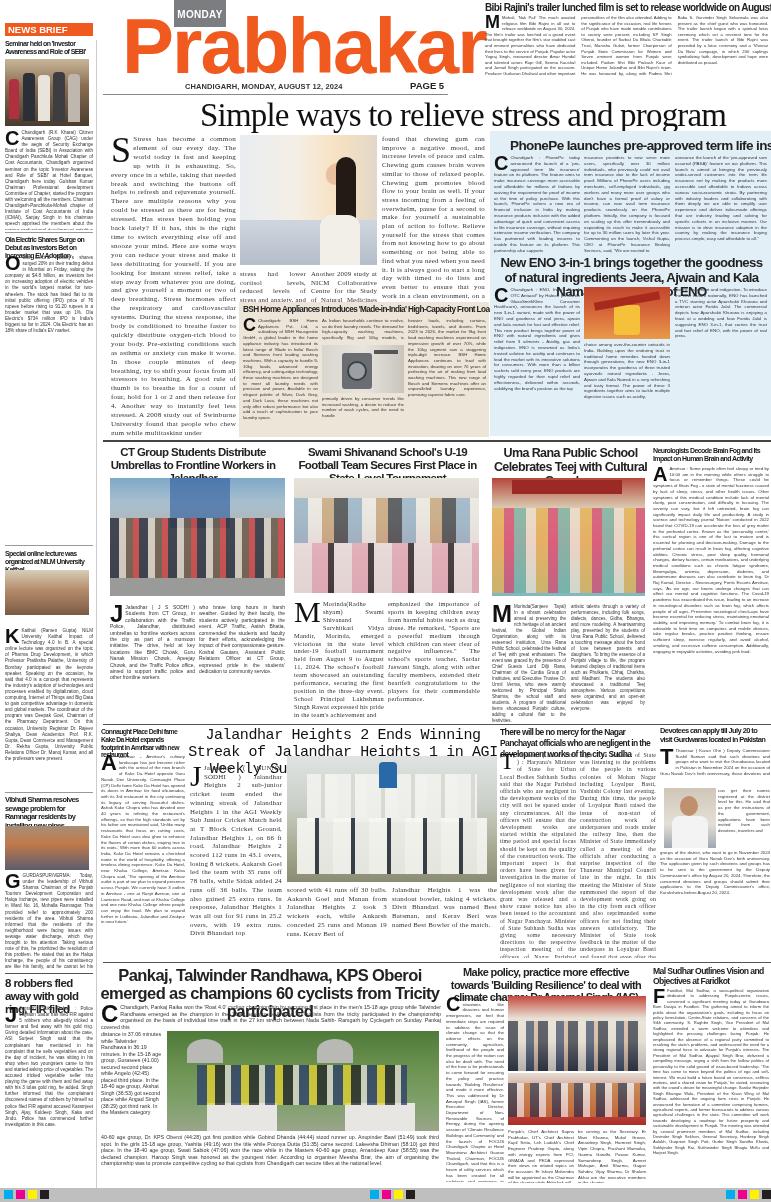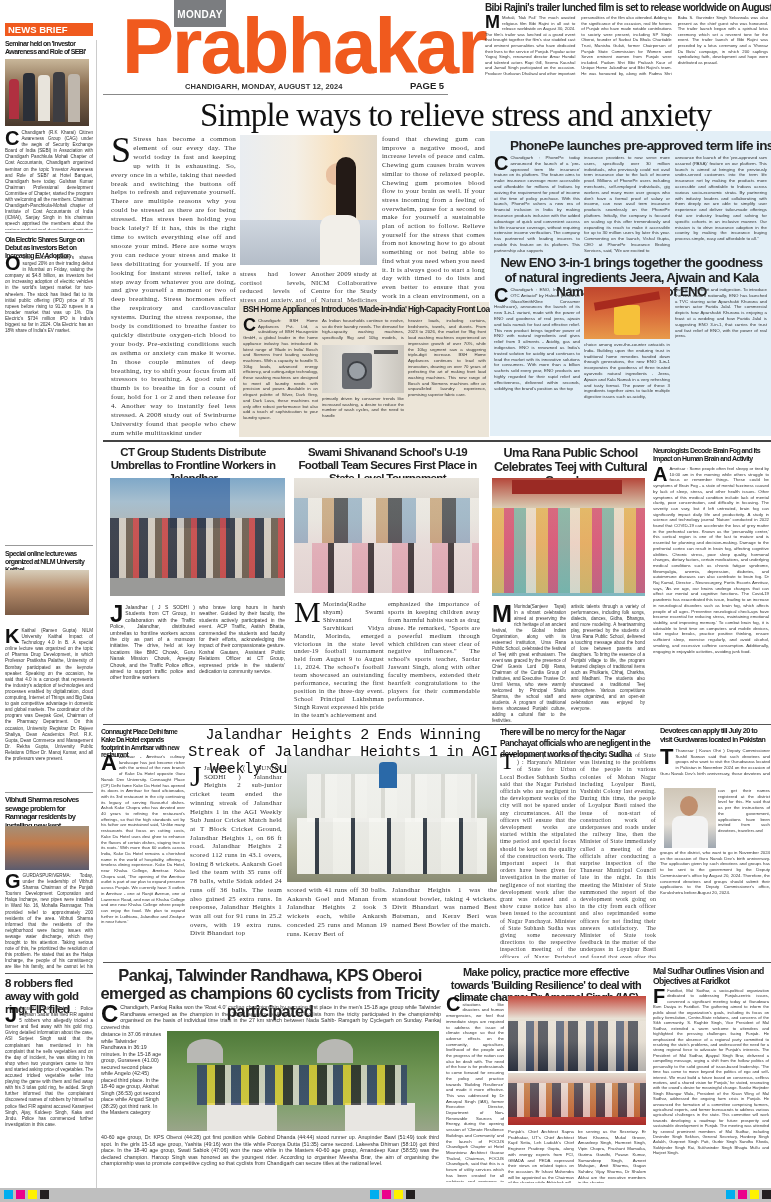--- a/index.html
+++ b/index.html
@@ -42,21 +42,21 @@
 <div class="abs body-sm" style="left:5px;top:255px;width:88px;height:300px;overflow:hidden;">
   <span class="dropcap" style="font-size:20px;">O</span><span>Ola Electric Mobility's shares surged 20% on their trading debut in Mumbai on Friday, valuing the company at $4.8 billion, as investors bet on increasing adoption of electric vehicles in the world's largest market for two-wheelers. The stock has listed flat to its initial public offering (IPO) price of 76 rupees before rising to 91.20 rupees in a broader market that was up 1%. Ola Electric's $734 million IPO is India's biggest so far in 2024. Ola Electric has an 18% share of India's EV market.</span>
 </div>
 <div class="abs hr-thin" style="left:5px;top:545px;width:88px;"></div>
 <div class="abs cond" style="left:5px;top:550px;width:88px;font-size:7px;line-height:8px;">Special online lecture was organized at NILM University Kaithal</div>
 <div class="abs photo" style="left:5px;top:570px;width:84px;height:45px;background:linear-gradient(180deg,#d7cdb9 0%,#b48b6a 45%,#7a5a44 100%);"></div>
 <div class="abs body-sm" style="left:5px;top:628px;width:88px;height:168px;overflow:hidden;">
   <span class="dropcap" style="font-size:20px;">K</span><span>Kaithal (Ramen Gupta) NILM University Kaithal Impact of Technology 4.0 In B. A special online lecture was organized on the topic of Pharma Drug Development, in which Professor Pratiksha Palathe, University of Bombay participated as the keynote speaker. Speaking on the occasion, he said that 4.0 is a concept that represents the industry's adoption of technologies and processes enabled by digitalization, cloud computing, Internet of Things and Big Data to gain competitive advantage in domestic and global markets. The coordinator of the program was Deepak Goel, Chairman of the Pharmacy Department. On this occasion, University Registrar Dr. Rajeev Shaliya, Dean Academics Prof. R.K. Gupta, Dean Commerce and Management Dr. Rekha Gupta, University Public Relations Officer Dr. Manoj Kumar, and all the professors were present.</span>
 </div>
 <div class="abs hr-thin" style="left:5px;top:792px;width:88px;"></div>
-<div class="abs cond" style="left:5px;top:796px;width:88px;font-size:7.5px;line-height:8.5px;">Vibhuti Sharma resolves sewage problem for Ramnagar residents by installing new kept</div>
+<div class="abs cond" style="left:5px;top:796px;width:88px;font-size:7.5px;line-height:8.5px;">Vibhuti Sharma resolves sewage problem for Ramnagar residents by installing new pipes</div>
 <div class="abs photo" style="left:5px;top:826px;width:84px;height:44px;background:linear-gradient(180deg,#a58f77 0%,#c27a4a 40%,#5c5c6e 100%);"></div>
 <div class="abs body-sm" style="left:5px;top:873px;width:88px;height:98px;overflow:hidden;">
   <span class="dropcap" style="font-size:20px;">G</span><span>GURDASPUR/VERMA: Today, under the leadership of Vibhuti Sharma Chairman of the Punjab Tourism Development Corporation and Halqa Incharge, new pipes were installed in Ward No. 16, Mohalla Ramnagar. This provided relief to approximately 200 residents of the area. Vibhuti Sharma informed that the residents of the neighborhood were facing issues with sewage water discharge, which they brought to his attention. Taking serious note of this, he prioritized the resolution of this problem. He stated that as the Halqa Incharge, the people of his constituency are like his family, and he cannot let his family face any kind of difficulty.</span>
 </div>
 <div class="abs rule" style="left:5px;top:973px;width:88px;height:1px;"></div>
 <div class="abs cond" style="left:5px;top:977px;width:90px;font-size:11.5px;line-height:13px;">8 robbers fled away with gold ring, FIR filed</div>
 <div class="abs body-sm" style="left:5px;top:1006px;width:88px;height:176px;overflow:hidden;">
   <span class="dropcap" style="font-size:22px;">J</span><span>Jagraon (Sukh Rohal) : Police Jagraon Sadar has filed FIR against 5 robbers who allegedly tricked a farmer and fled away with his gold ring. Giving detailed information about the case, ASI Surjeet Singh said that the complainant has mentioned in his complaint that he sells vegetables and on the day of incident, he was sitting in his shop when two youngsters came to him and started asking price of vegetables. The accused tricked vegetable seller into playing the game with them and fled away with his 3 tolas gold ring, he added. Singh further informed that the complainant discovered names of robbers by himself so police filed FIR against accused Karamjeet Singh, Ajay, Kuldeep Singh, Kaka and Jindu. Police has commenced further investigation in this case.</span>
 </div>
 
@@ -66,21 +66,21 @@
 <div class="abs" id="business">Prabhakar</div>
 <div class="abs" id="dateline">CHANDIGARH, MONDAY, AUGUST 12, 2024</div>
 <div class="abs" id="pagenum">PAGE 5</div>
 <div class="abs head-bar" style="left:103px;top:94px;width:345px;"></div>
 
 <div class="abs cond" style="left:485px;top:2px;width:285px;font-size:10px;line-height:11px;white-space:nowrap;">Bibi Rajini's trailer lunched film is set to release worldwide on August 30</div>
 <div class="abs body-sm" style="left:485px;top:15px;width:283px;height:82px;overflow:hidden;column-count:3;column-gap:6px;font-size:4.2px;line-height:5.6px;">
   <span class="dropcap" style="font-size:18px;">M</span><span>Mohali, 'Nak Pali' The much awaited religious film Bibi Rajini in all out to release worldwide on August 30, 2024. The film's trailer was lunched at a grand event that brought together the film's star studded cast and eminent personalities who have dedicated their lives to the service of Punjab. Popular actor Yograj Singh, renowned director Amar Hundal and talented actors Rupi Gill, Seema Kaushal and Jarnail Singh participated on the occasion. Producer Gurkaran Dhaliwal and other important personalities of the film also attended. Adding to the significance of the occasion, real life heroes of Punjab who have made notable contributions to society were present, including SP Singh Oberoi, founder of Sarbat Da Bhala Charitable Trust, Manisha Gulati, former Chairperson of Punjab State Commission for Women and Seven eminent women from Punjab were included. Padam Shri Bibi Prakash Kaur of Unique Home Jalandhar and Bibi Rajini's team. He was honoured by, along with Padma Shri Baba S. Gurvinder Singh Sekarwala was also present as the chief guest who was honoured. The trailer launch began with a spiritual lotus ceremony which set a reverent tone for the event. The trailer launch of Bibi Rajini was preceded by a lotus ceremony and a 'Vheeaz Da Buta' campaign, in which 200 saplings symbolizing faith, development and hope were distributed as prasad.</span>
 </div>
 
-<div class="abs" id="main-headline">Simple ways to relieve stress and anxiety</div>
+<div class="abs" id="main-headline">Simple ways to relieve stress and program</div>
 <div class="abs body-serif" style="left:111px;top:135px;width:125px;height:300px;overflow:hidden;font-size:7.1px;line-height:8.9px;">
   <span class="dropcap serif" style="font-size:36px;font-family:'Liberation Serif',serif;font-weight:normal;margin-top:1px;">S</span><span>Stress has become a common element of our every day. The world today is fast and keeping up with it is exhausting. So, every once in a while, taking that needed break and switching the buttons off helps to refresh and rejuvenate yourself. There are multiple reasons why you could be stressed as there are for being stressed. Has stress been holding you back lately? If it has, this is the right time to switch everything else off and snooze your mind. Here are some ways you can reduce your stress and make it less debilitating for yourself. If you are looking for instant stress relief, take a step away from whatever you are doing, and give yourself a moment or two of deep breathing. Stress hormones affect the respiratory and cardiovascular systems. During the stress response, the body is conditioned to breathe faster to quickly distribute oxygen-rich blood to your body. Pre-existing conditions such as asthma or anxiety can make it worse. In those couple minutes of deep breathing, try to shift your focus from all stressors to breathing. A good rule of thumb is to breathe in for a count of four, hold for 1 or 2 and then release for 4. Another way to instantly feel less stressed. A 2008 study out of Swinburne University found that people who chew gum while multitasking under</span>
 </div>
 <div class="abs photo" style="left:240px;top:135px;width:137px;height:130px;background:linear-gradient(90deg,#e9edf1 0%,#f4efe6 40%,#f7e2c2 70%,#e2d8c8 100%);">
   <div style="position:absolute;left:0;top:85px;width:137px;height:45px;background:linear-gradient(180deg,#cfd6df,#b4bdc8);"></div>
   <div style="position:absolute;left:86px;top:28px;width:26px;height:22px;background:#e8c0a0;border-radius:50% 50% 40% 40%;"></div>
   <div style="position:absolute;left:96px;top:22px;width:20px;height:70px;background:#231a16;border-radius:10px 10px 4px 4px;"></div>
   <div style="position:absolute;left:80px;top:80px;width:40px;height:50px;background:#f2efe9;border-radius:12px 12px 0 0;"></div>
 </div>
 <div class="abs body-serif" style="left:240px;top:270px;width:66px;height:32px;overflow:hidden;font-size:6.8px;line-height:8.6px;">stress had lower cortisol levels, reduced levels of stress and anxiety, and increased levels of alertness and performance.</div>

